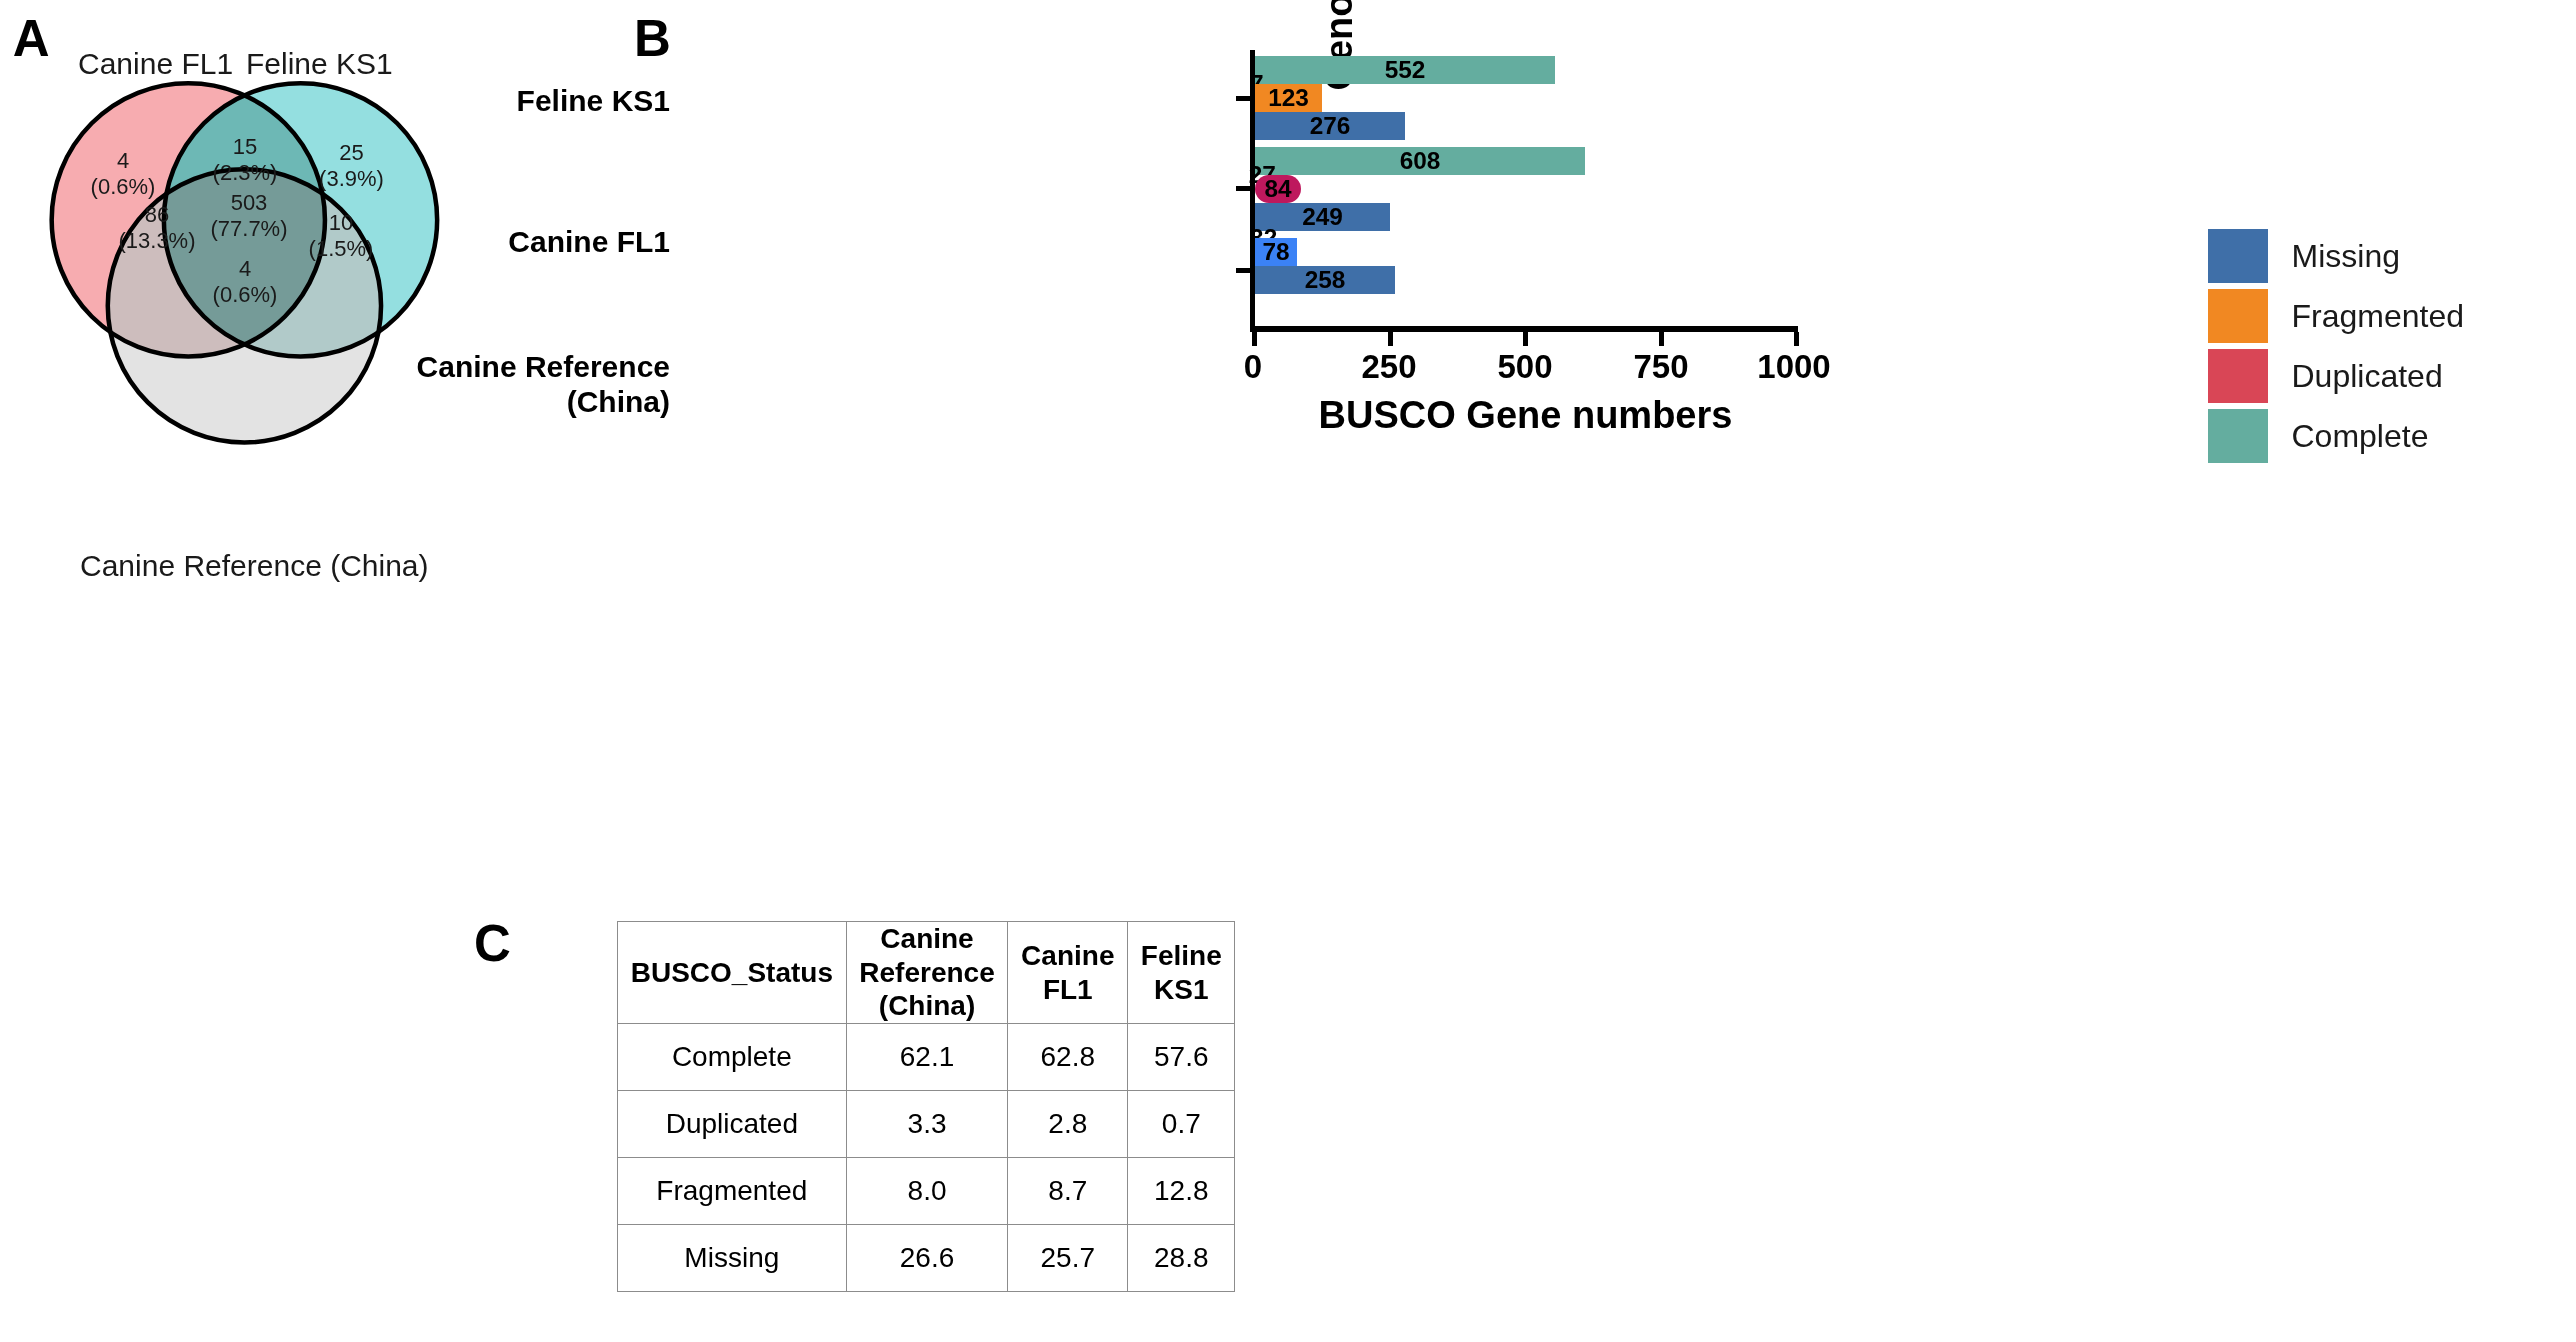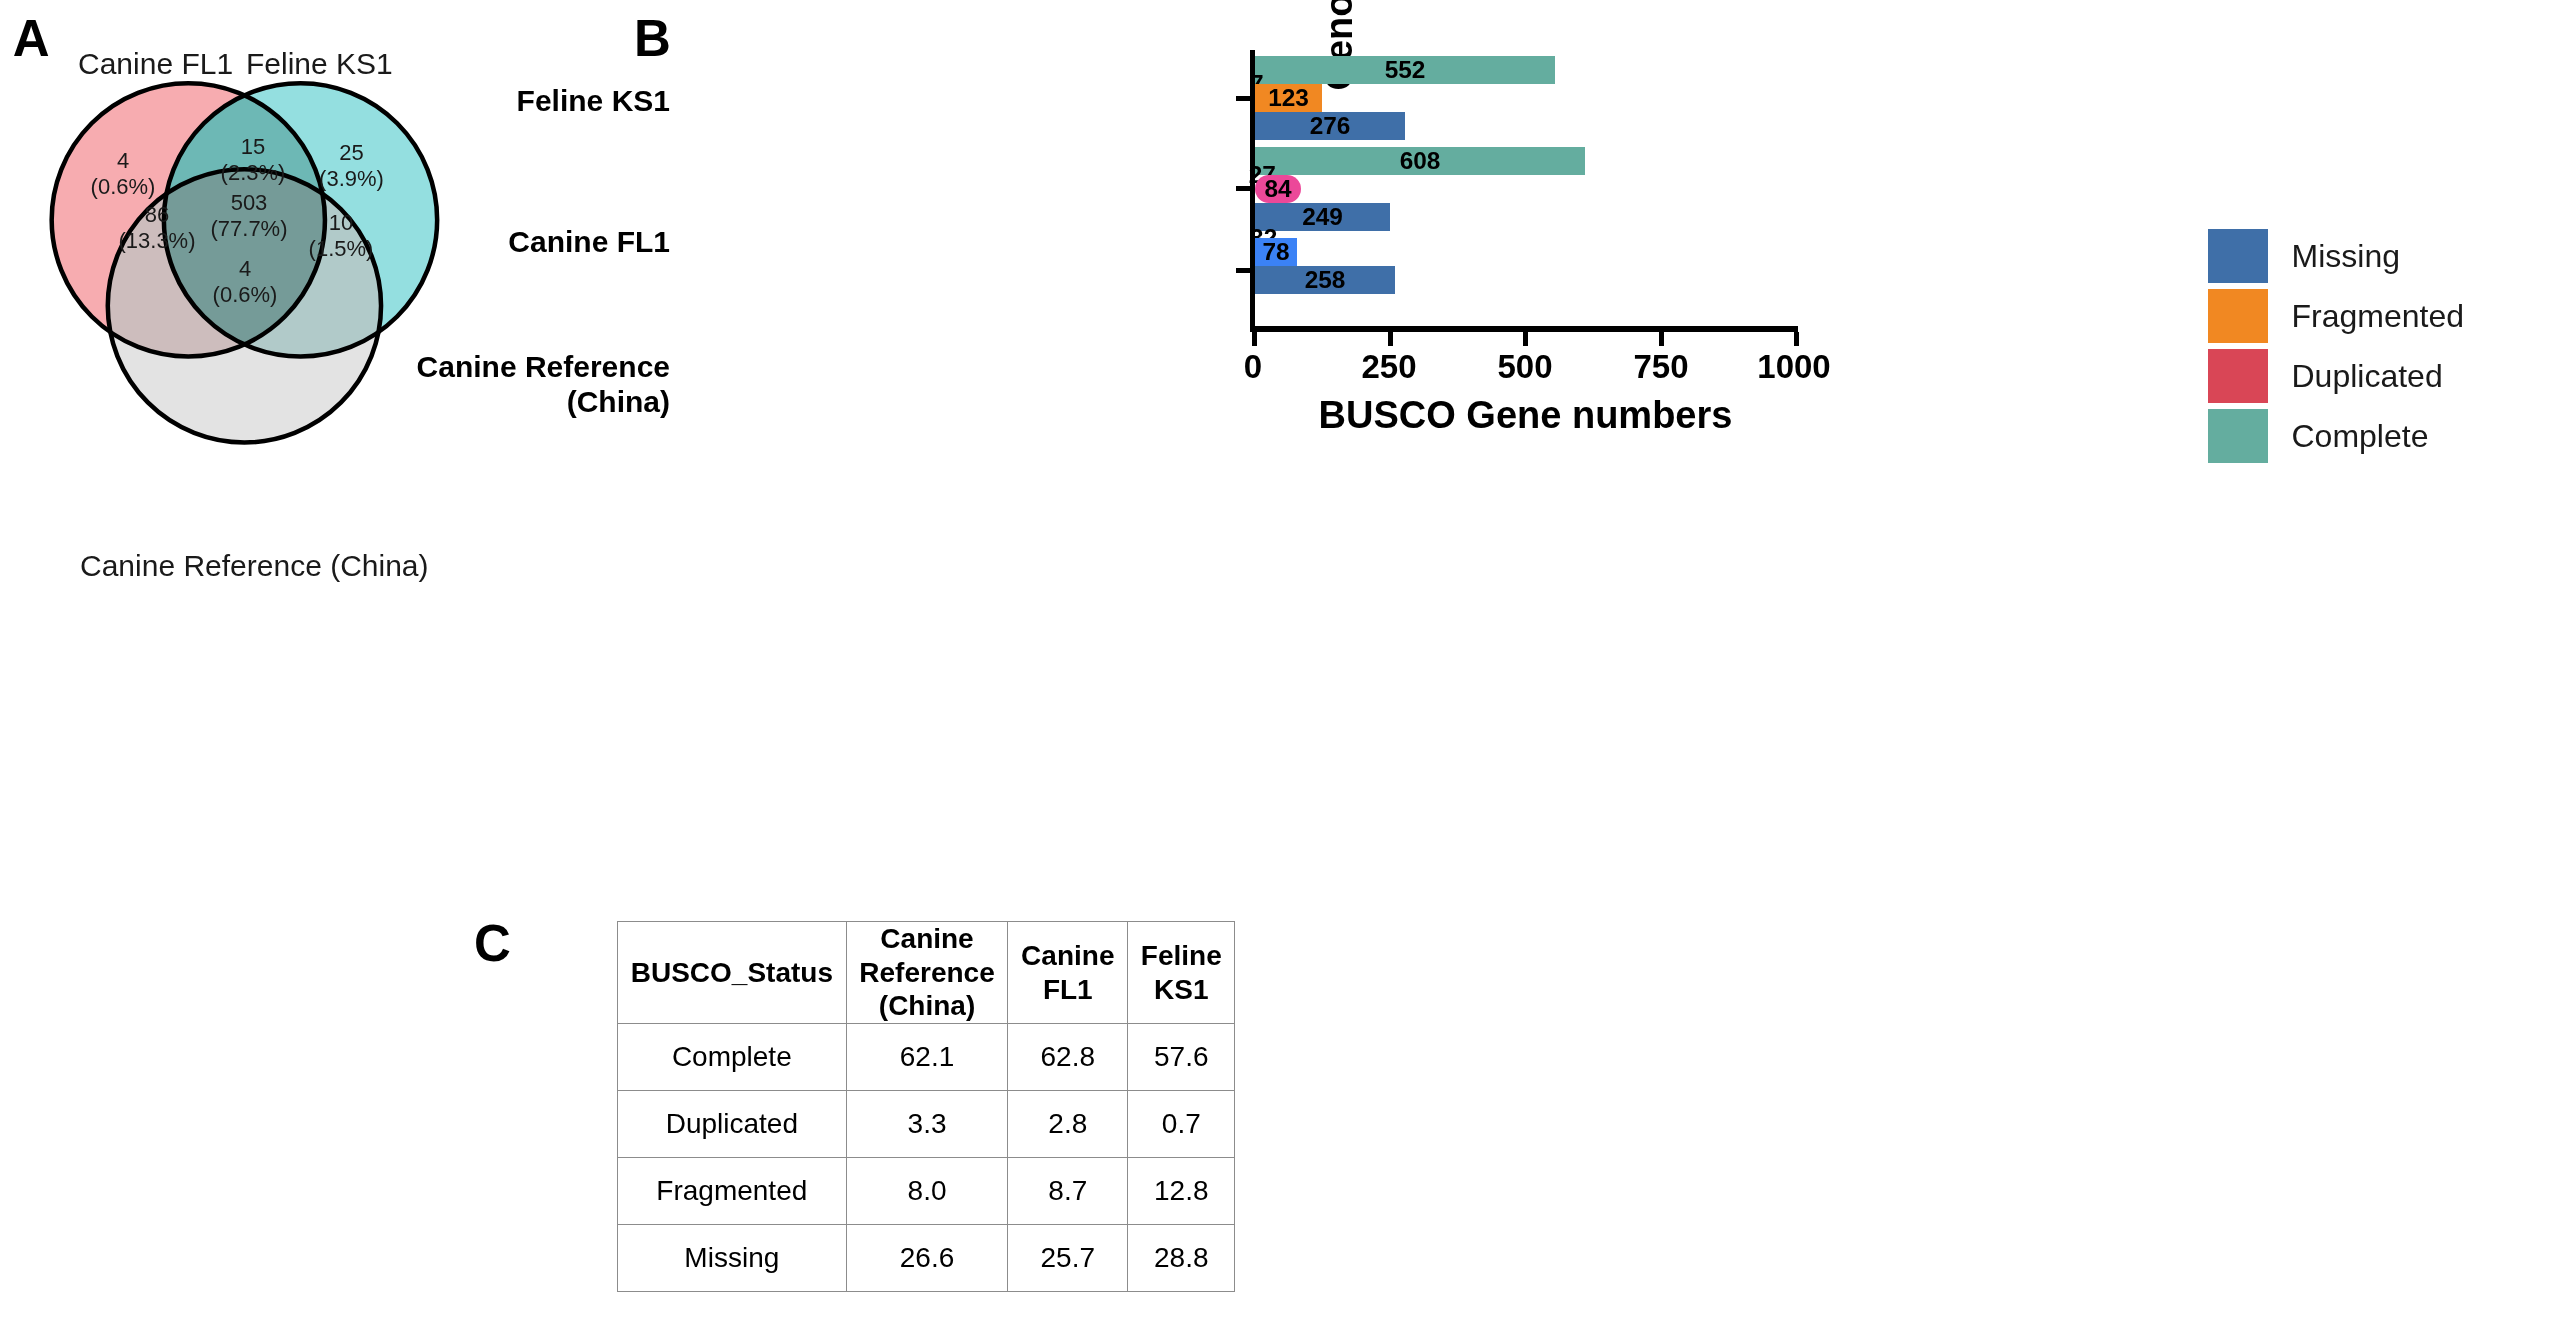--- a/index.html
+++ b/index.html
@@ -241,21 +241,21 @@
 
   <div class="venn-set-title" style="left:78px; top:47px;">Canine FL1</div>
   <div class="venn-set-title" style="left:246px; top:47px;">Feline KS1</div>
   <div class="venn-set-title" style="left:80px; top:549px;">Canine Reference (China)</div>
 
   <div class="venn-count" style="left:84px; top:148px; width:78px;">
     <div>4</div>
     <div>(0.6%)</div>
   </div>
 
-  <div class="venn-count" style="left:208px; top:134px; width:90px;">
+  <div class="venn-count" style="left:200px; top:134px; width:90px;">
     <div>15</div>
     <div>(2.3%)</div>
   </div>
 
   <div class="venn-count" style="left:310px; top:132px; width:83px;margin-top:8px;">
     <div>25</div>
     <div>(3.9%)</div>
   </div>
 
   <div class="venn-count" style="left:107px; top:202px; width:100px;">
@@ -334,21 +334,21 @@
       </div>
     </div>
 
     <div class="bar-row" style="left:585px; top:147px; height:80px; width:526px;">
       <div class="bar-seg" style="width:330px; background:#64ad9f;">
         <span class="bar-seg-label">608</span>
       </div>
       <div class="bar-seg" style="width:14.7px; background:#d94656;">
         <span class="bar-seg-label" style="position:absolute; left:50%; transform:translateX(-50%);">27</span>
       </div>
-      <div class="bar-seg" style="width:46px; background:#ec4899;border-radius:22px;">
+      <div class="bar-seg" style="width:46px; background:#be185d;border-radius:22px;">
         <span class="bar-seg-label">84</span>
       </div>
       <div class="bar-seg" style="width:135px; background:#3f6fa8;">
         <span class="bar-seg-label">249</span>
       </div>
     </div>
 
     <div class="bar-row" style="left:585px; top:238px; height:80px; width:527px;">
       <div class="bar-seg" style="width:17.4px; background:#d94656;">
         <span class="bar-seg-label" style="position:absolute; left:50%; transform:translateX(-50%);">32</span>

